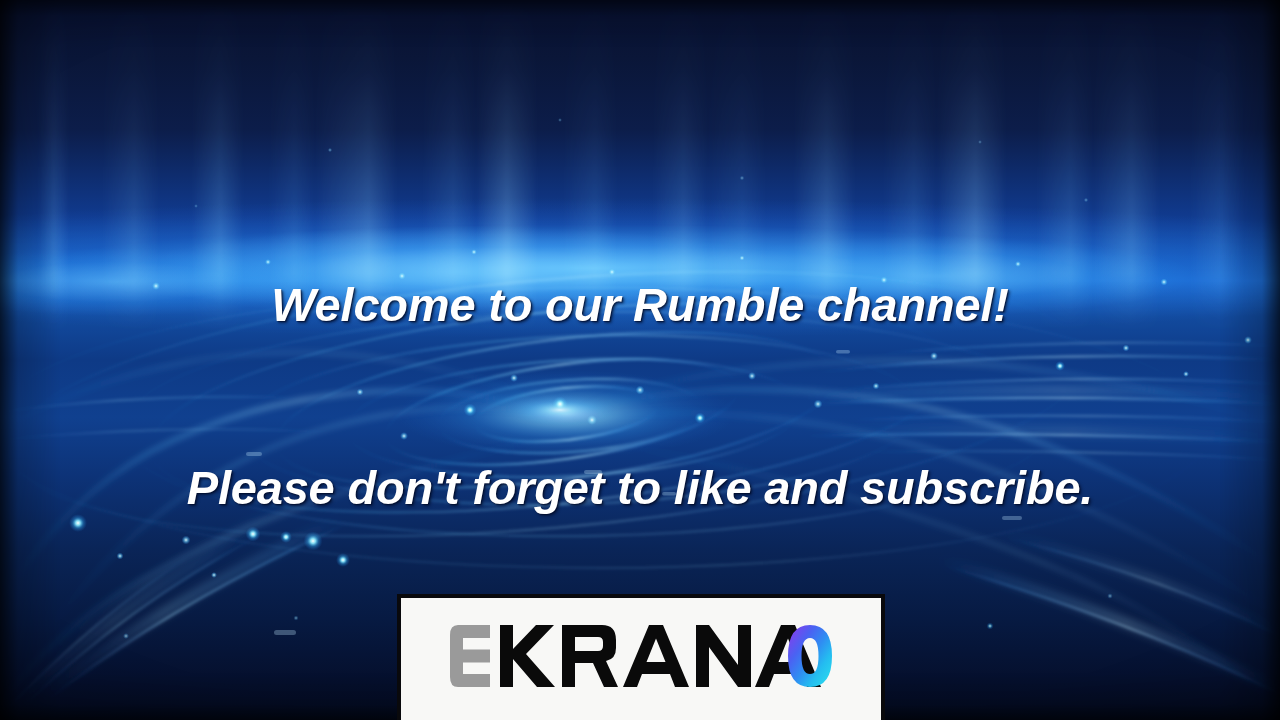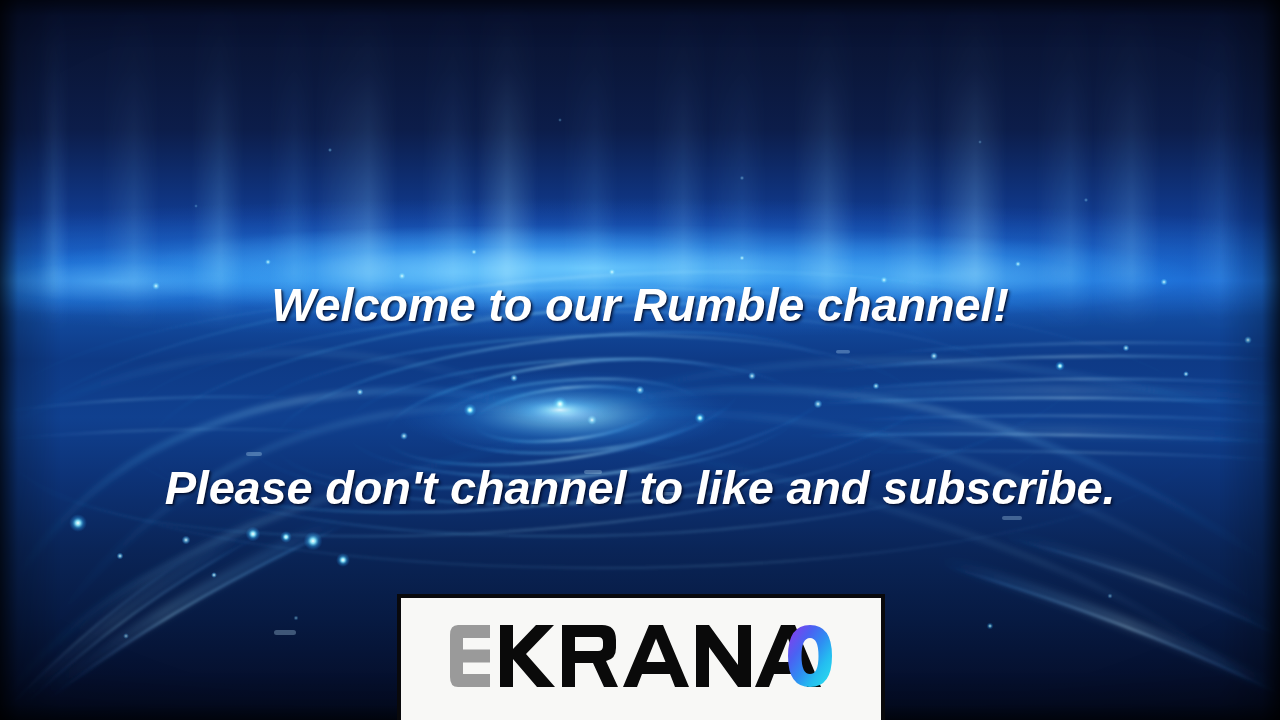--- a/index.html
+++ b/index.html
@@ -412,21 +412,21 @@
           <rect x="836" y="350" width="14" height="3.5" rx="1.8"></rect>
         </g>
       </g>
     </svg>
   </div>
 
   <div class="bg-layer" id="bg-vignette"></div>
 
   <div class="caption" id="caption-line-1">Welcome to our Rumble channel!</div>
 
-  <div class="caption" id="caption-line-2">Please don't channel to like and subscribe.</div>
+  <div class="caption" id="caption-line-2">Please don't forget to like and subscribe.</div>
 
   <div id="logo-card">
     <svg id="logo-mark" width="382" height="62" viewBox="0 0 382 62" xmlns="http://www.w3.org/2000/svg" aria-hidden="true">
       <defs>
         <linearGradient id="zeroGrad" x1="0.08" y1="0.12" x2="0.92" y2="0.92">
           <stop offset="0%" stop-color="#7b44ee"></stop>
           <stop offset="26%" stop-color="#4a62f2"></stop>
           <stop offset="52%" stop-color="#2f8df2"></stop>
           <stop offset="76%" stop-color="#24bdf0"></stop>
           <stop offset="100%" stop-color="#2ad8ee"></stop>

